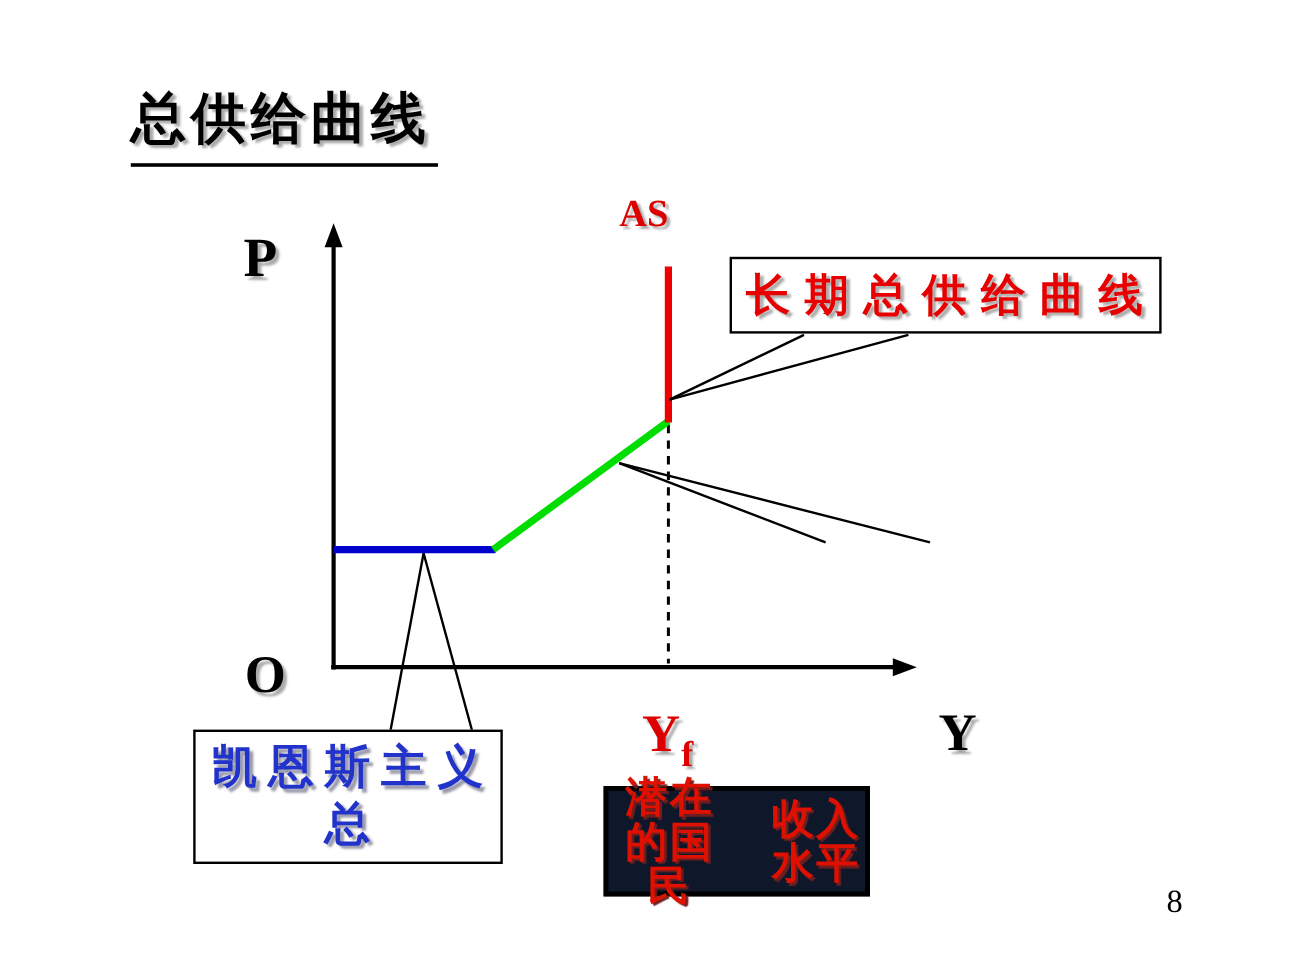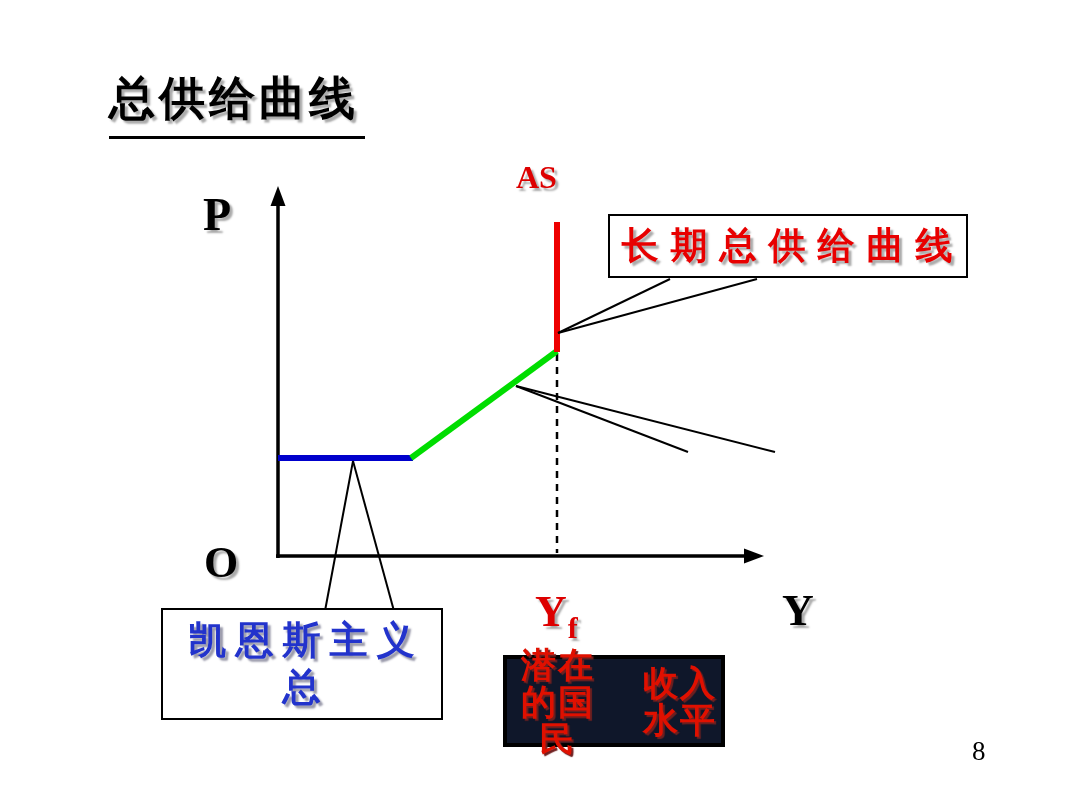--- a/index.html
+++ b/index.html
@@ -74,21 +74,21 @@
     color: #e80000; text-shadow: 3px 3px 2px #aaaaaa;
     padding-left: 10px;
   }
   .callout-short-run {
     left: 628px; top: 450px; width: 347px; height: 62px;
     font-size: 37px; letter-spacing: 11px;
     color: #4cc85e; text-shadow: 3px 3px 2px #aaaaaa;
     padding-left: 10px;
   }
   .callout-keynesian {
-    left: 161px; top: 608px; width: 282px; height: 112px;
+    left: 161px; top: 608px; width: 258px; height: 112px;
     flex-direction: column;
     font-size: 38px; letter-spacing: 9px; line-height: 47px;
     color: #2233cc; text-shadow: 3px 3px 2px #99a;
     padding-left: 8px;
   }
   .callout-potential {
     left: 503px; top: 655px; width: 222px; height: 92px;
     border: 4px solid #000000;
     background: #0f172a;
     font-size: 35px; letter-spacing: 2px; line-height: 37px;

